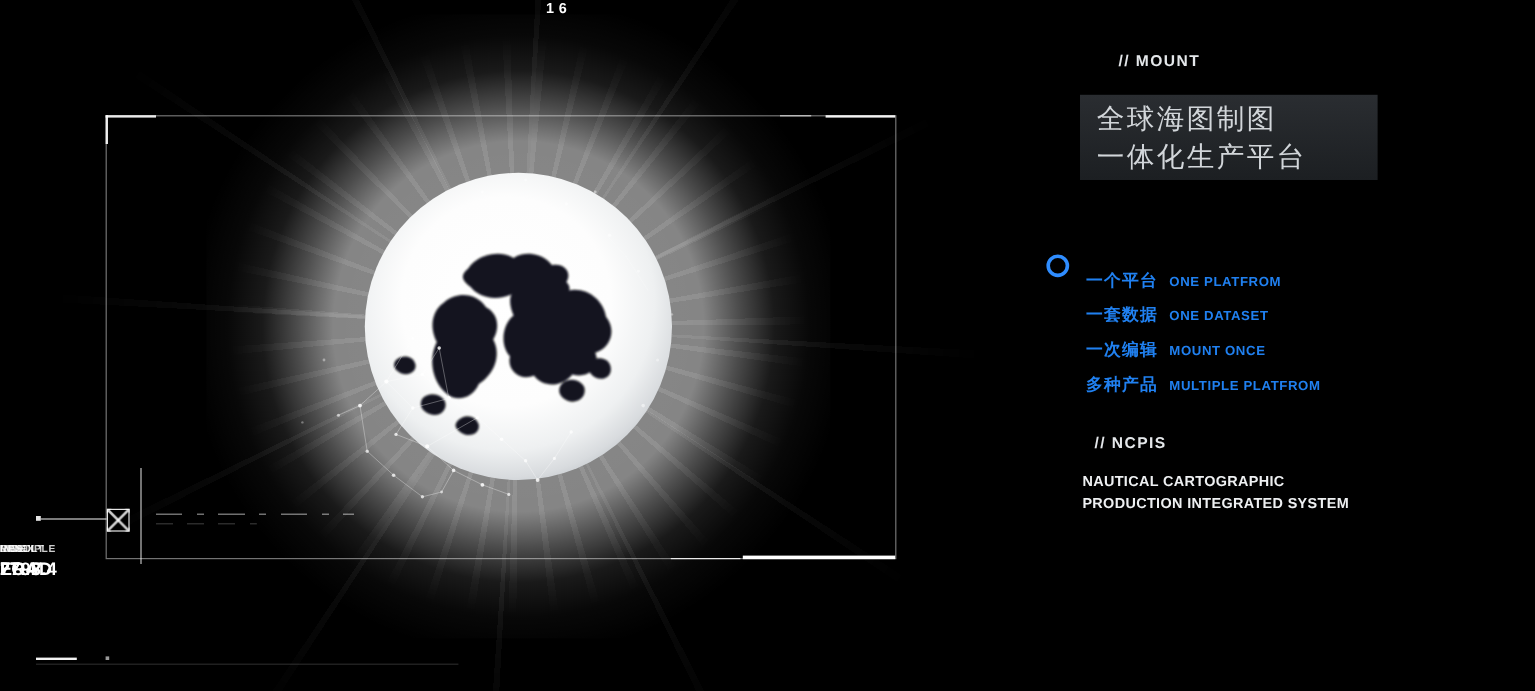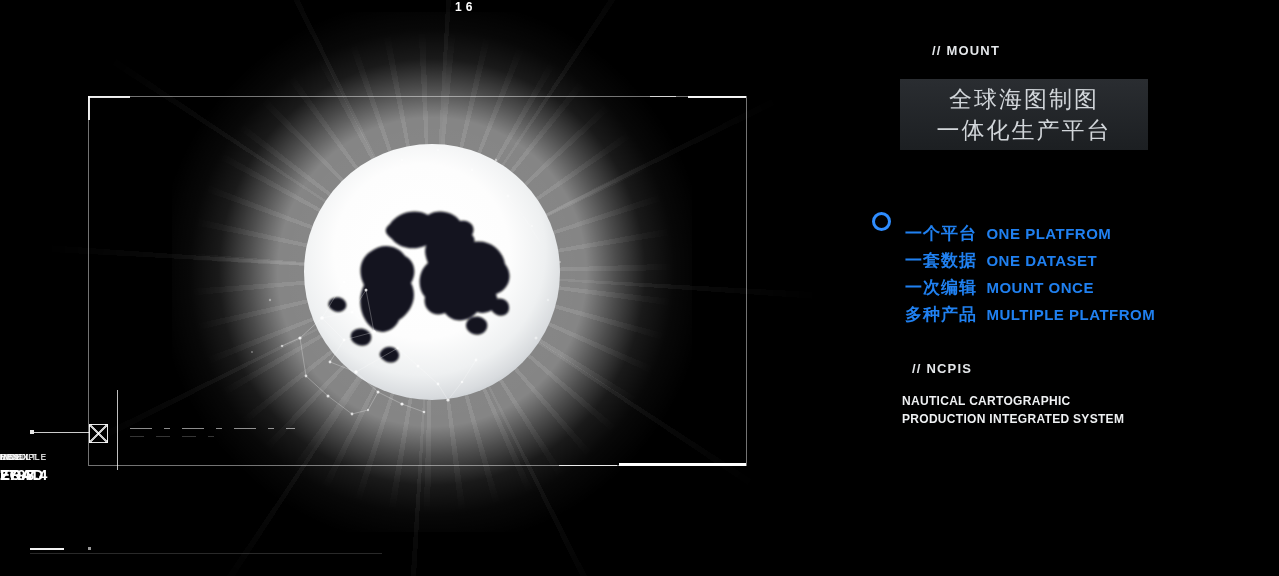--- a/index.html
+++ b/index.html
@@ -84,36 +84,36 @@
   
   .mount-label,.ncpis-label{
     color:#e4e7ea;font-size:13px;font-weight:600;letter-spacing:1.2px;
   }
   .mount-label{left:912px;top:43px;margin-left:20px;}
   .ncpis-label{left:912px;top:361px;}
 
   .title-box{
     left:900px;top:79px;width:248px;height:71px;box-sizing:border-box;
     background:linear-gradient(#2a2d31,#1c1f22);
-    padding:5px 14px;z-index:4;text-align:center;
+    padding:5px 14px;z-index:4;
   }
   .title-line{
     color:#d2d6da;font-size:23px;line-height:31px;letter-spacing:2px;
     font-weight:400;white-space:nowrap;
   }
 
   .bullet-ring{
     left:872px;top:212px;width:13px;height:13px;border-radius:50%;
     border:3px solid #2f8dff;background:transparent;
   }
 
   .features{left:905px;top:223px;}
   .feature-row{margin-bottom:6px;white-space:nowrap;line-height:21px;}
-  .feature-zh{color:#2080f0;font-size:17px;font-weight:600;letter-spacing:1px;}
-  .feature-en{color:#2080f0;font-size:15px;font-weight:600;letter-spacing:0.5px;margin-left:5px;}
+  .feature-zh{color:#2080f0;font-size:14px;font-weight:600;letter-spacing:1px;}
+  .feature-en{color:#2080f0;font-size:11px;font-weight:600;letter-spacing:0.5px;margin-left:5px;}
 
   .system-name{left:902px;top:392px;}
   .system-name div{
     color:#eef0f2;font-size:12px;font-weight:600;line-height:18px;letter-spacing:0.3px;
     white-space:nowrap;
   }
 
   .stat{position:absolute;top:452px;}
   .stat:nth-of-type(1){left:902px;}
   .stat:nth-of-type(2){left:955px;}

